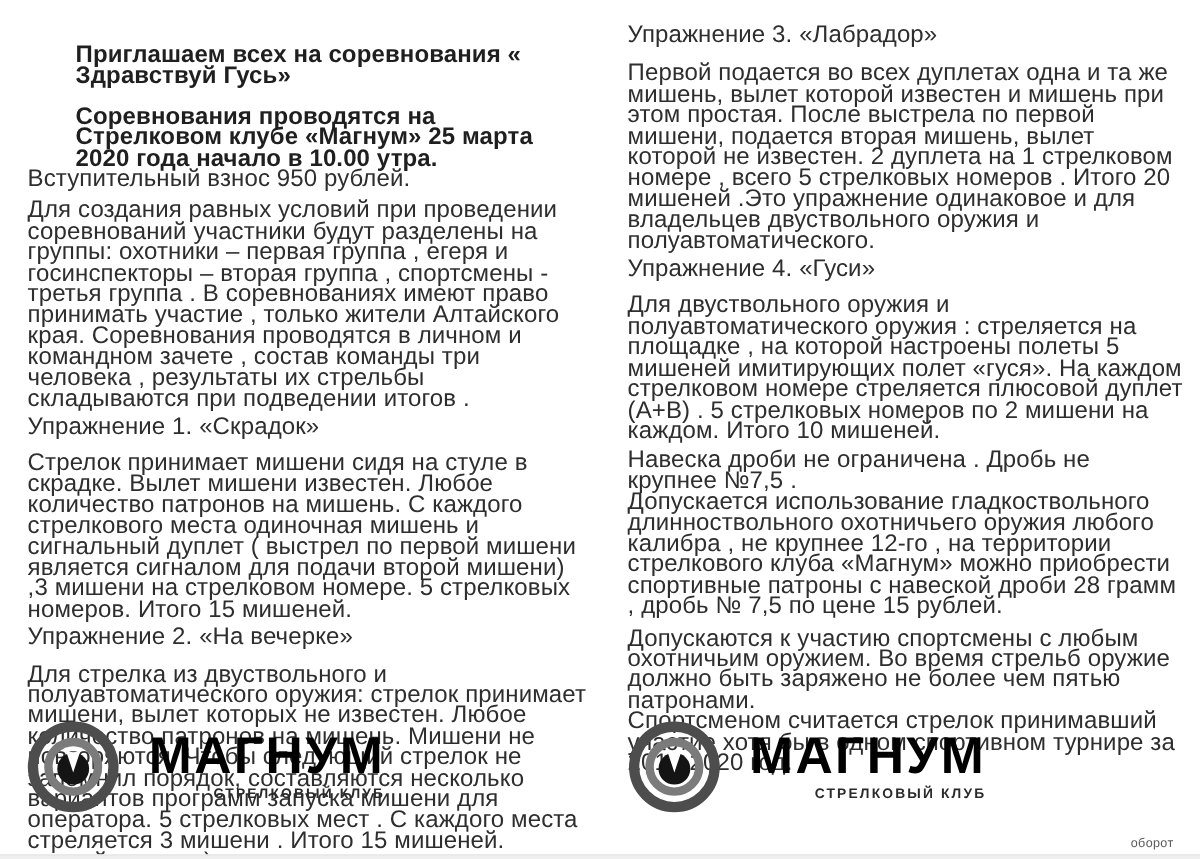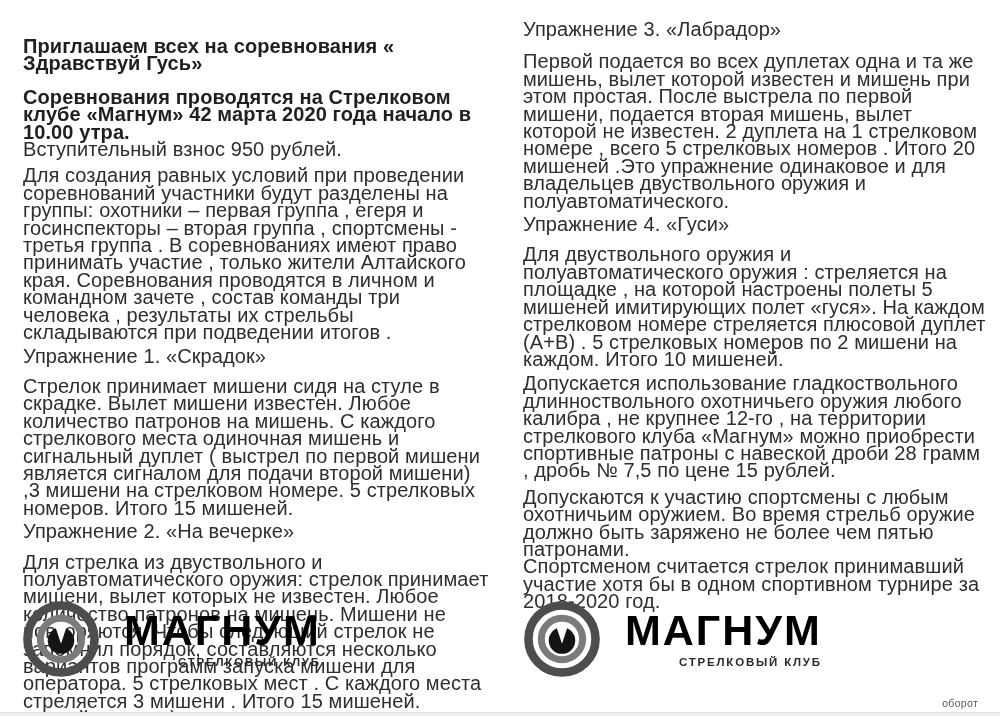--- a/index.html
+++ b/index.html
@@ -6,21 +6,21 @@
   .page {
     position:relative; width:1000px; height:716px; background:#ffffff;
     overflow:hidden;
     font-family:"Liberation Sans","DejaVu Sans",sans-serif;
     color:#2e2e2e;
   }
   .col { position:absolute; font-size:20px; line-height:17.4px; letter-spacing:0.1px; }
   .col-left  { left:23px;  top:38px; width:467px; }
   .col-right { left:523px; top:21px; width:465px; }
   p { margin:0; }
-  .b { font-weight:bold; color:#1f1f1f; }
+  .b { font-weight:bold; color:#1f1f1f;margin-left:40px; }
   .mb0  { margin-bottom:0; }
   .mb6  { margin-bottom:6px; }
   .mb9  { margin-bottom:9px; }
   .mb11 { margin-bottom:7px; }
   .mb13 { margin-bottom:13px; }
   .mb15 { margin-bottom:15px; }
   .mb16 { margin-bottom:16px; }
   .block { display:block; }
 
   .logo { position:absolute; display:flex; align-items:center; }
@@ -46,35 +46,36 @@
     background:#efefef; border-top:1px solid #e4e4e4;
   }
 </style>
 </head>
 <body>
 
 <div class="page">
 
   <div class="col col-left">
     <p class="b mb16">Приглашаем всех на соревнования « Здравствуй Гусь»</p>
-    <p class="b mb0">Соревнования проводятся на Стрелковом клубе «Магнум» 42 марта 2020 года начало в  10.00 утра.</p>
+    <p class="b mb0">Соревнования проводятся на Стрелковом клубе «Магнум» 25 марта 2020 года начало в  10.00 утра.</p>
     <p class="mb9">Вступительный взнос 950 рублей.</p>
     <p class="mb6">Для создания равных условий при проведении соревнований участники будут разделены на группы: охотники – первая группа , егеря и госинспекторы – вторая группа , спортсмены - третья группа . В соревнованиях имеют право принимать участие , только жители Алтайского края. Соревнования проводятся в личном и командном зачете , состав команды три человека , результаты  их стрельбы складываются при подведении итогов .</p>
     <p class="mb13">Упражнение 1. «Скрадок»</p>
     <p class="mb6">Стрелок принимает мишени сидя на стуле в скрадке. Вылет мишени известен. Любое количество  патронов на мишень.  С каждого стрелкового места одиночная мишень  и сигнальный дуплет ( выстрел по первой мишени является сигналом для подачи второй мишени) ,3 мишени на стрелковом номере. 5 стрелковых номеров. Итого 15 мишеней.</p>
     <p class="mb13">Упражнение 2. «На вечерке»</p>
     <p class="mb0">Для стрелка из двуствольного и полуавтоматического оружия: стрелок принимает мишени, вылет которых не известен. Любое количество  патронов  на мишень. Мишени не повторяются. Чтобы следующий стрелок не запомнил порядок, составляются несколько вариантов программ запуска мишени для оператора. 5 стрелковых мест . С каждого места стреляется 3 мишени . Итого 15 мишеней. первой мишени).</p>
   </div>
 
   <div class="col col-right">
     <p class="mb15">Упражнение 3. «Лабрадор»</p>
     <p class="mb6">Первой подается во всех дуплетах одна и та же мишень, вылет которой известен и мишень при этом простая. После выстрела по первой мишени, подается вторая мишень, вылет которой не известен. 2 дуплета на 1 стрелковом номере , всего 5 стрелковых номеров . Итого 20 мишеней .Это упражнение одинаковое и для владельцев двуствольного оружия и полуавтоматического.</p>
     <p class="mb13">Упражнение 4. «Гуси»</p>
     <p class="mb11">Для двуствольного оружия и полуавтоматического оружия : стреляется на площадке , на которой настроены полеты 5 мишеней имитирующих полет «гуся». На каждом стрелковом номере стреляется плюсовой дуплет (А+В) . 5 стрелковых номеров по 2 мишени на каждом. Итого 10 мишеней.</p>
     <p class="mb9">
+      <span class="block">Навеска дроби не ограничена . Дробь не крупнее №7,5 .</span>
       <span class="block">Допускается использование гладкоствольного длинноствольного охотничьего оружия любого калибра , не крупнее 12-го , на территории стрелкового клуба «Магнум» можно приобрести спортивные патроны с навеской дроби 28 грамм , дробь № 7,5 по цене 15 рублей.</span>
     </p>
     <p class="mb0">
       <span class="block">Допускаются к  участию спортсмены с любым охотничьим оружием. Во время стрельб оружие должно быть заряжено не более чем пятью  патронами.</span>
       <span class="block">Спортсменом считается стрелок принимавший участие хотя бы в одном спортивном  турнире за 2018-2020 год.</span>
     </p>
   </div>
 
   <div class="logo logo-left">
     <svg class="logo-mark" viewBox="0 0 100 100">

